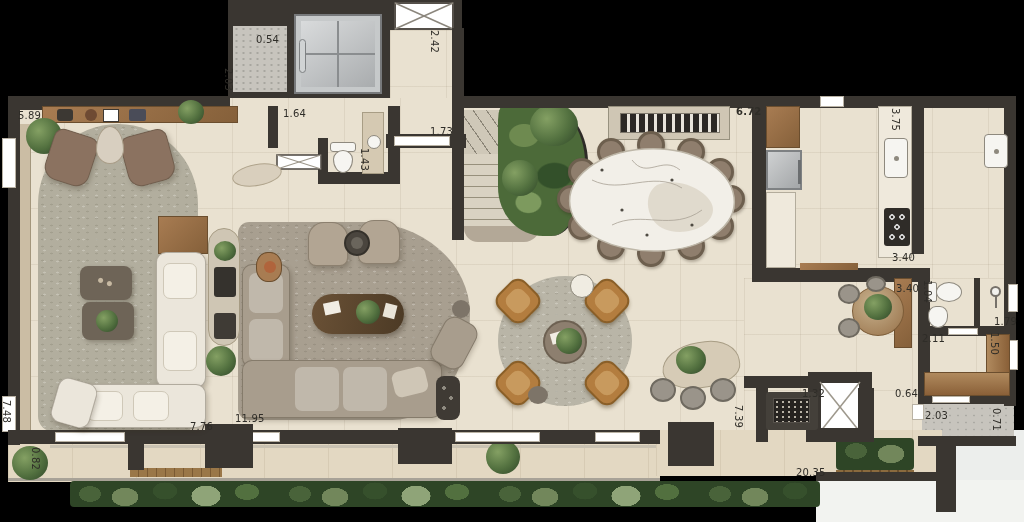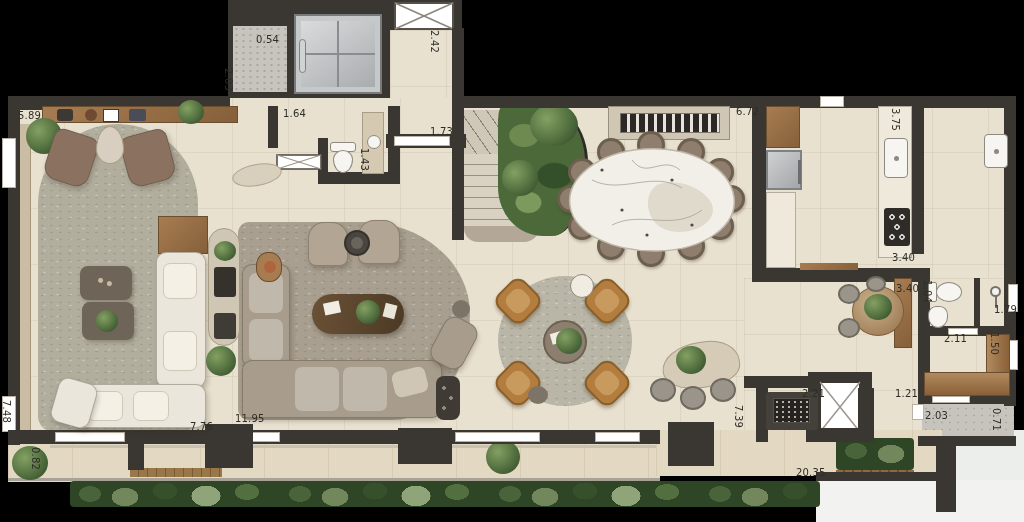--- a/index.html
+++ b/index.html
@@ -304,32 +304,32 @@
   <div class="a open" style="left:912px;top:404px;width:12px;height:16px;"></div>
 
   <div class="a" style="left:0;top:0;width:1024px;height:522px;pointer-events:none;">
       <span class="dim" style="left: 18px; top: 110px;">5.89</span>
       <span class="dim" style="left: 256px; top: 34px;">0.54</span>
       <span class="dim rot" style="left: 234px; top: 68px;">2.03</span>
       <span class="dim rot" style="left: 440px; top: 30px;">2.42</span>
       <span class="dim" style="left: 283px; top: 108px;">1.64</span>
       <span class="dim" style="left: 430px; top: 126px;">1.73</span>
       <span class="dim rot" style="left: 370px; top: 148px;">1.43</span>
-      <span class="dim" style="left: 736px; top: 106px;">6.72</span>
+      <span class="dim" style="left: 736px; top: 106px; font-weight: bold;">6.72</span>
       <span class="dim rot" style="left: 901px; top: 108px;">3.75</span>
       <span class="dim" style="left: 892px; top: 252px;">3.40</span>
       <span class="dim" style="left: 896px; top: 283px;">3.40</span>
       <span class="dim rot" style="left: 933px; top: 280px;">1.04</span>
-      <span class="dim" style="left: 994px; top: 304px;">1.79</span>
-      <span class="dim" style="left: 922px; top: 333px; margin-left: 22px;">2.11</span>
+      <span class="dim" style="left: 994px; top: 316px;">1.79</span>
+      <span class="dim" style="left: 922px; top: 333px;">2.11</span>
       <span class="dim rot" style="left: 1000px; top: 332px;">1.50</span>
-      <span class="dim" style="left: 895px; top: 388px;">1.21</span>
+      <span class="dim" style="left: 895px; top: 388px;">0.64</span>
       <span class="dim" style="left: 925px; top: 410px;">2.03</span>
       <span class="dim rot" style="left: 1002px; top: 408px;">0.71</span>
-      <span class="dim" style="left: 802px; top: 388px;">2.21</span>
+      <span class="dim" style="left: 802px; top: 388px;">1.32</span>
       <span class="dim rot" style="left: 744px; top: 405px;">7.39</span>
       <span class="dim" style="left: 796px; top: 467px;">20.35</span>
       <span class="dim rot" style="left: 12px; top: 400px;">7.48</span>
       <span class="dim rot" style="left: 41px; top: 447px;">0.82</span>
       <span class="dim" style="left: 190px; top: 421px;">7.76</span>
       <span class="dim" style="left: 235px; top: 413px;">11.95</span>
     </div>
 
 </div>
 

